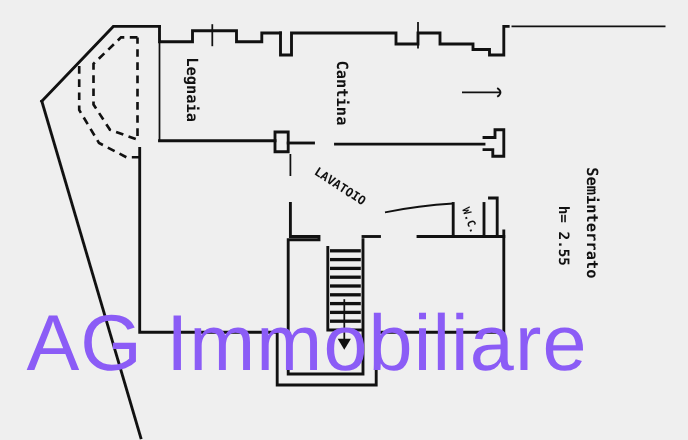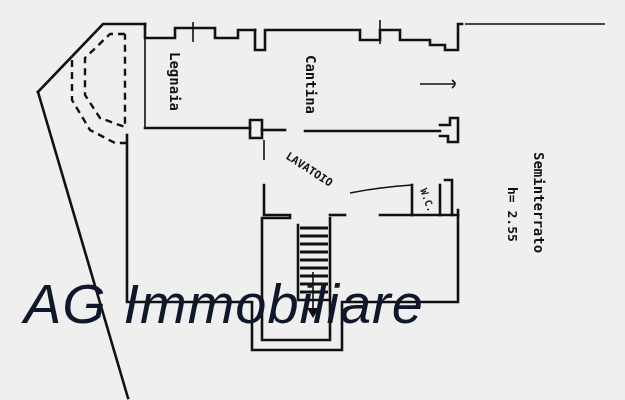--- a/index.html
+++ b/index.html
@@ -3,21 +3,21 @@
   <meta charset="utf-8">
   <style>
     html, body { margin: 0; padding: 0; }
     body { width: 625px; height: 400px; background: #efefef; overflow: hidden; position: relative; font-family: "DejaVu Sans", sans-serif; }
     #plan { position: absolute; left: 0; top: 0; width: 625px; height: 400px; }
     .wall { stroke: #111; fill: none; stroke-width: 2.6; stroke-linejoin: miter; stroke-linecap: square; }
     .thin { stroke: #111; fill: none; stroke-width: 1.6; }
     .dash { stroke: #111; fill: none; stroke-width: 2.4; stroke-dasharray: 7 5; }
     .stair { stroke: #111; stroke-width: 3; }
     .label { fill: #111; font-family: "DejaVu Sans Mono", monospace; font-weight: bold; }
-    .watermark { position: absolute; left: 24px; top: 276px; font-family: "Liberation Sans", sans-serif; font-size: 56px; color: #0f172a; letter-spacing: 1px; white-space: nowrap; line-height: 1; font-style: italic; }
+    .watermark { position: absolute; left: 24px; top: 276px; font-family: "Liberation Sans", sans-serif; font-size: 72px; color: #8b5cf6; letter-spacing: 1px; white-space: nowrap; line-height: 1; }
   </style>
 </head>
 <body>
 
 <svg id="plan" viewBox="0 0 625 400">
 
   <g>
     <polyline class="wall" points="38,92 103,24 145,24"></polyline>
     <line class="wall" x1="38" y1="92" x2="128" y2="398"></line>
     <line class="thin" x1="465" y1="24" x2="605" y2="24"></line>

